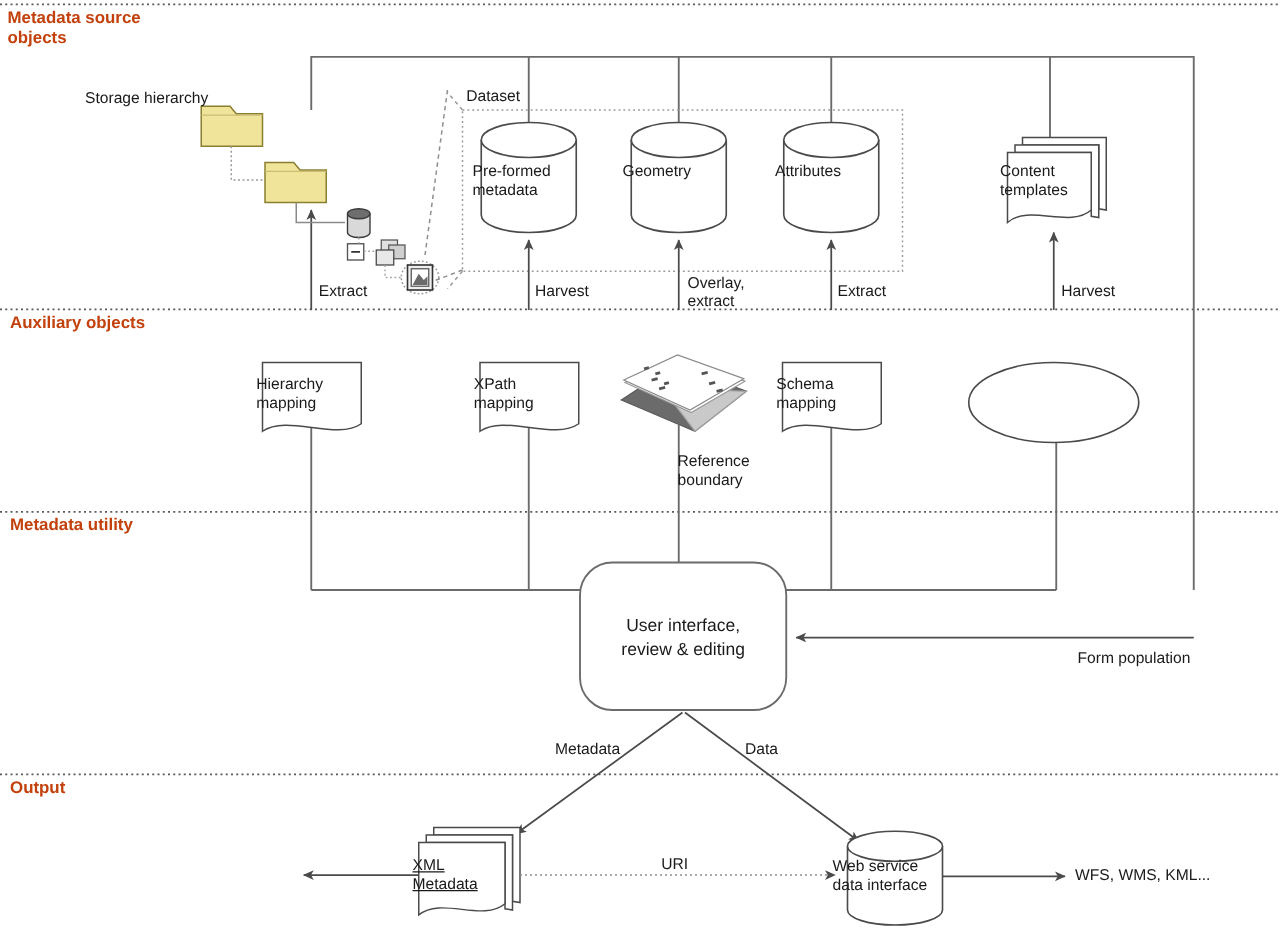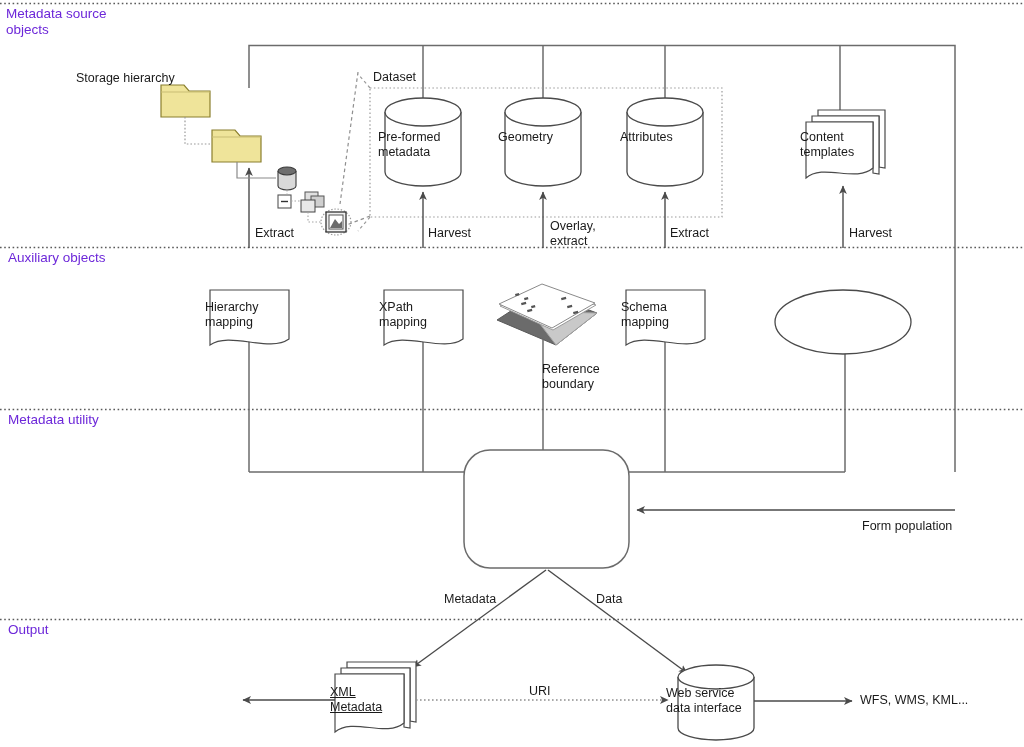--- a/index.html
+++ b/index.html
@@ -1,21 +1,21 @@
 <!DOCTYPE html>
 <html><head>
 <meta charset="utf-8">
 <style>
   html,body{margin:0;padding:0;background:#ffffff;}
   body{width:1024px;height:747px;overflow:hidden;
        font-family:"Liberation Sans","DejaVu Sans",sans-serif;color:#1a1a1a;}
   #stage{position:relative;width:1024px;height:747px;}
   svg.layer{position:absolute;left:0;top:0;width:1024px;height:747px;}
   .lbl{position:absolute;font-size:12.5px;line-height:15px;color:#1a1a1a;white-space:pre;}
-  .sect{position:absolute;font-size:13.5px;line-height:16px;color:#6d28d9;white-space:pre;}
+  .sect{position:absolute;font-size:13.5px;line-height:16px;color:#c2410c;white-space:pre;font-weight:bold;}
   .nodetext{position:absolute;font-size:12.5px;line-height:15px;color:#1a1a1a;white-space:pre;}
   .uitext{position:absolute;font-size:14px;line-height:19px;text-align:center;color:#1a1a1a;white-space:pre;}
 </style>
 </head>
 <body>
 
 <div id="stage">
 
   <svg class="layer" viewBox="0 0 1024 747">
     <defs>
@@ -215,40 +215,42 @@
       <path d="M754,701 L852,701" marker-end="url(#ah)"></path>
     </g>
   </svg>
 
   <div class="sect" style="left:6px;top:6px;">Metadata source
 objects</div>
   <div class="sect" style="left:8px;top:250px;">Auxiliary objects</div>
   <div class="sect" style="left:8px;top:412px;">Metadata utility</div>
   <div class="sect" style="left:8px;top:622px;">Output</div>
 
-  <div class="lbl" style="left:76px;top:71px;text-align:right;">Storage hierarchy</div>
+  <div class="lbl" style="left:68px;top:71px;text-align:right;">Storage hierarchy</div>
 
   <div class="lbl" style="left:373px;top:70px;">Dataset</div>
 
   <div class="nodetext" style="left:378px;top:130px;width:90px;">Pre-formed
 metadata</div>
   <div class="nodetext" style="left:498px;top:130px;width:90px;">Geometry</div>
   <div class="nodetext" style="left:620px;top:130px;width:90px;">Attributes</div>
   <div class="nodetext" style="left:800px;top:130px;width:90px;">Content
 templates</div>
 
   <div class="nodetext" style="left:205px;top:300px;width:90px;">Hierarchy
 mapping</div>
   <div class="nodetext" style="left:379px;top:300px;width:90px;">XPath
 mapping</div>
   <div class="nodetext" style="left:621px;top:300px;width:90px;">Schema
 mapping</div>
   <div class="nodetext" style="left:542px;top:362px;width:72px;text-align:left;">Reference
 boundary</div>
 
+  <div class="uitext" style="left:464px;top:491px;width:165px;">User interface,
+review &amp; editing</div>
 
   <div class="nodetext" style="left:330px;top:685px;width:76px;text-decoration:underline;">XML
 Metadata</div>
   <div class="nodetext" style="left:666px;top:686px;width:100px;">Web service
 data interface</div>
 
   <div class="lbl" style="left:255px;top:226px;">Extract</div>
   <div class="lbl" style="left:428px;top:226px;">Harvest</div>
   <div class="lbl" style="left:550px;top:219px;">Overlay,
 extract</div>

